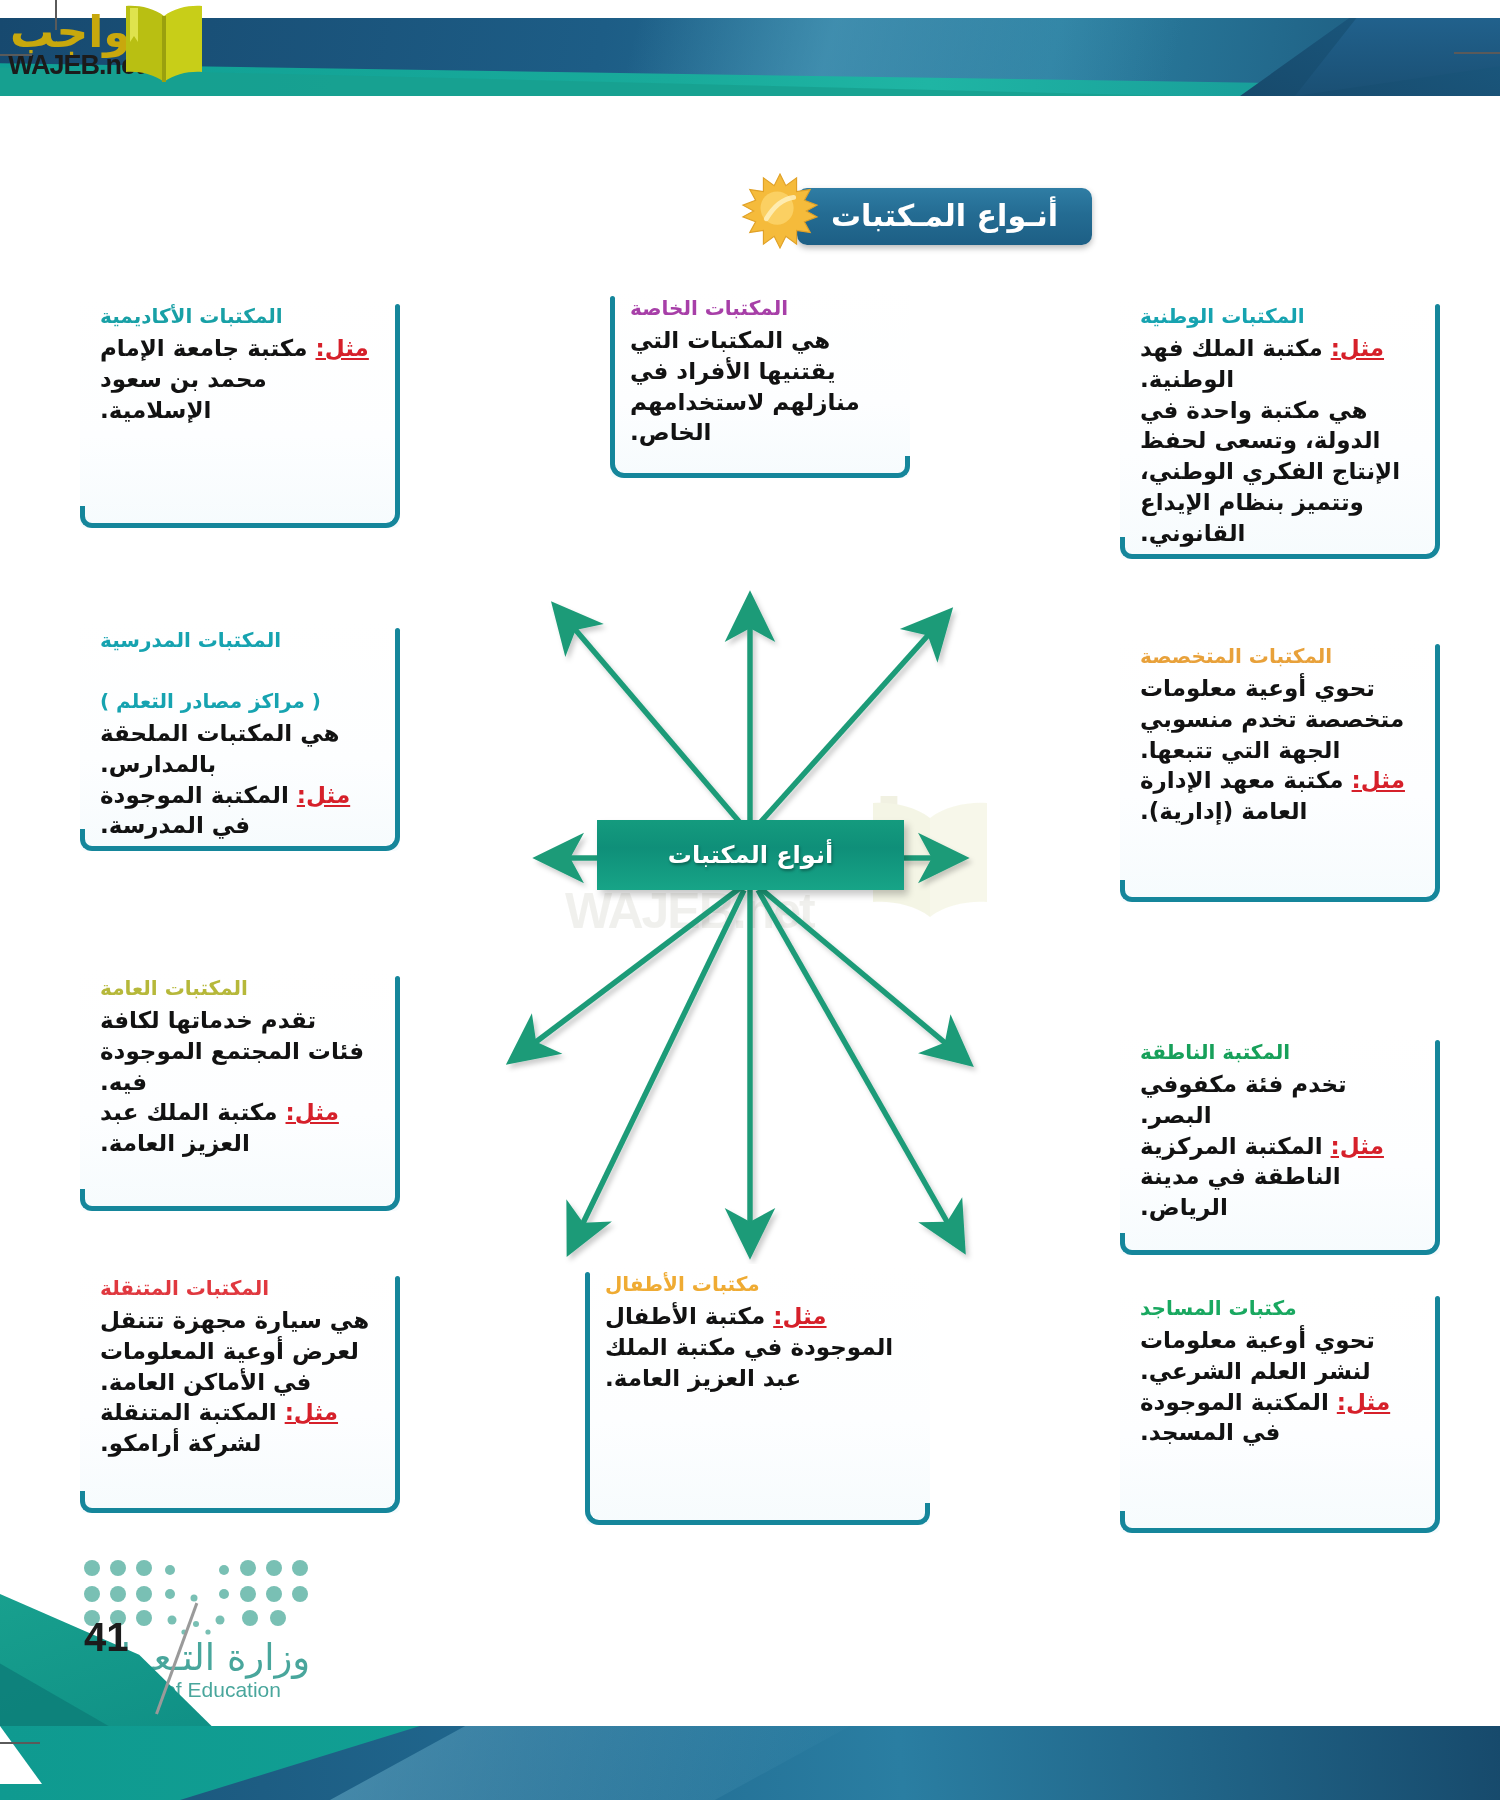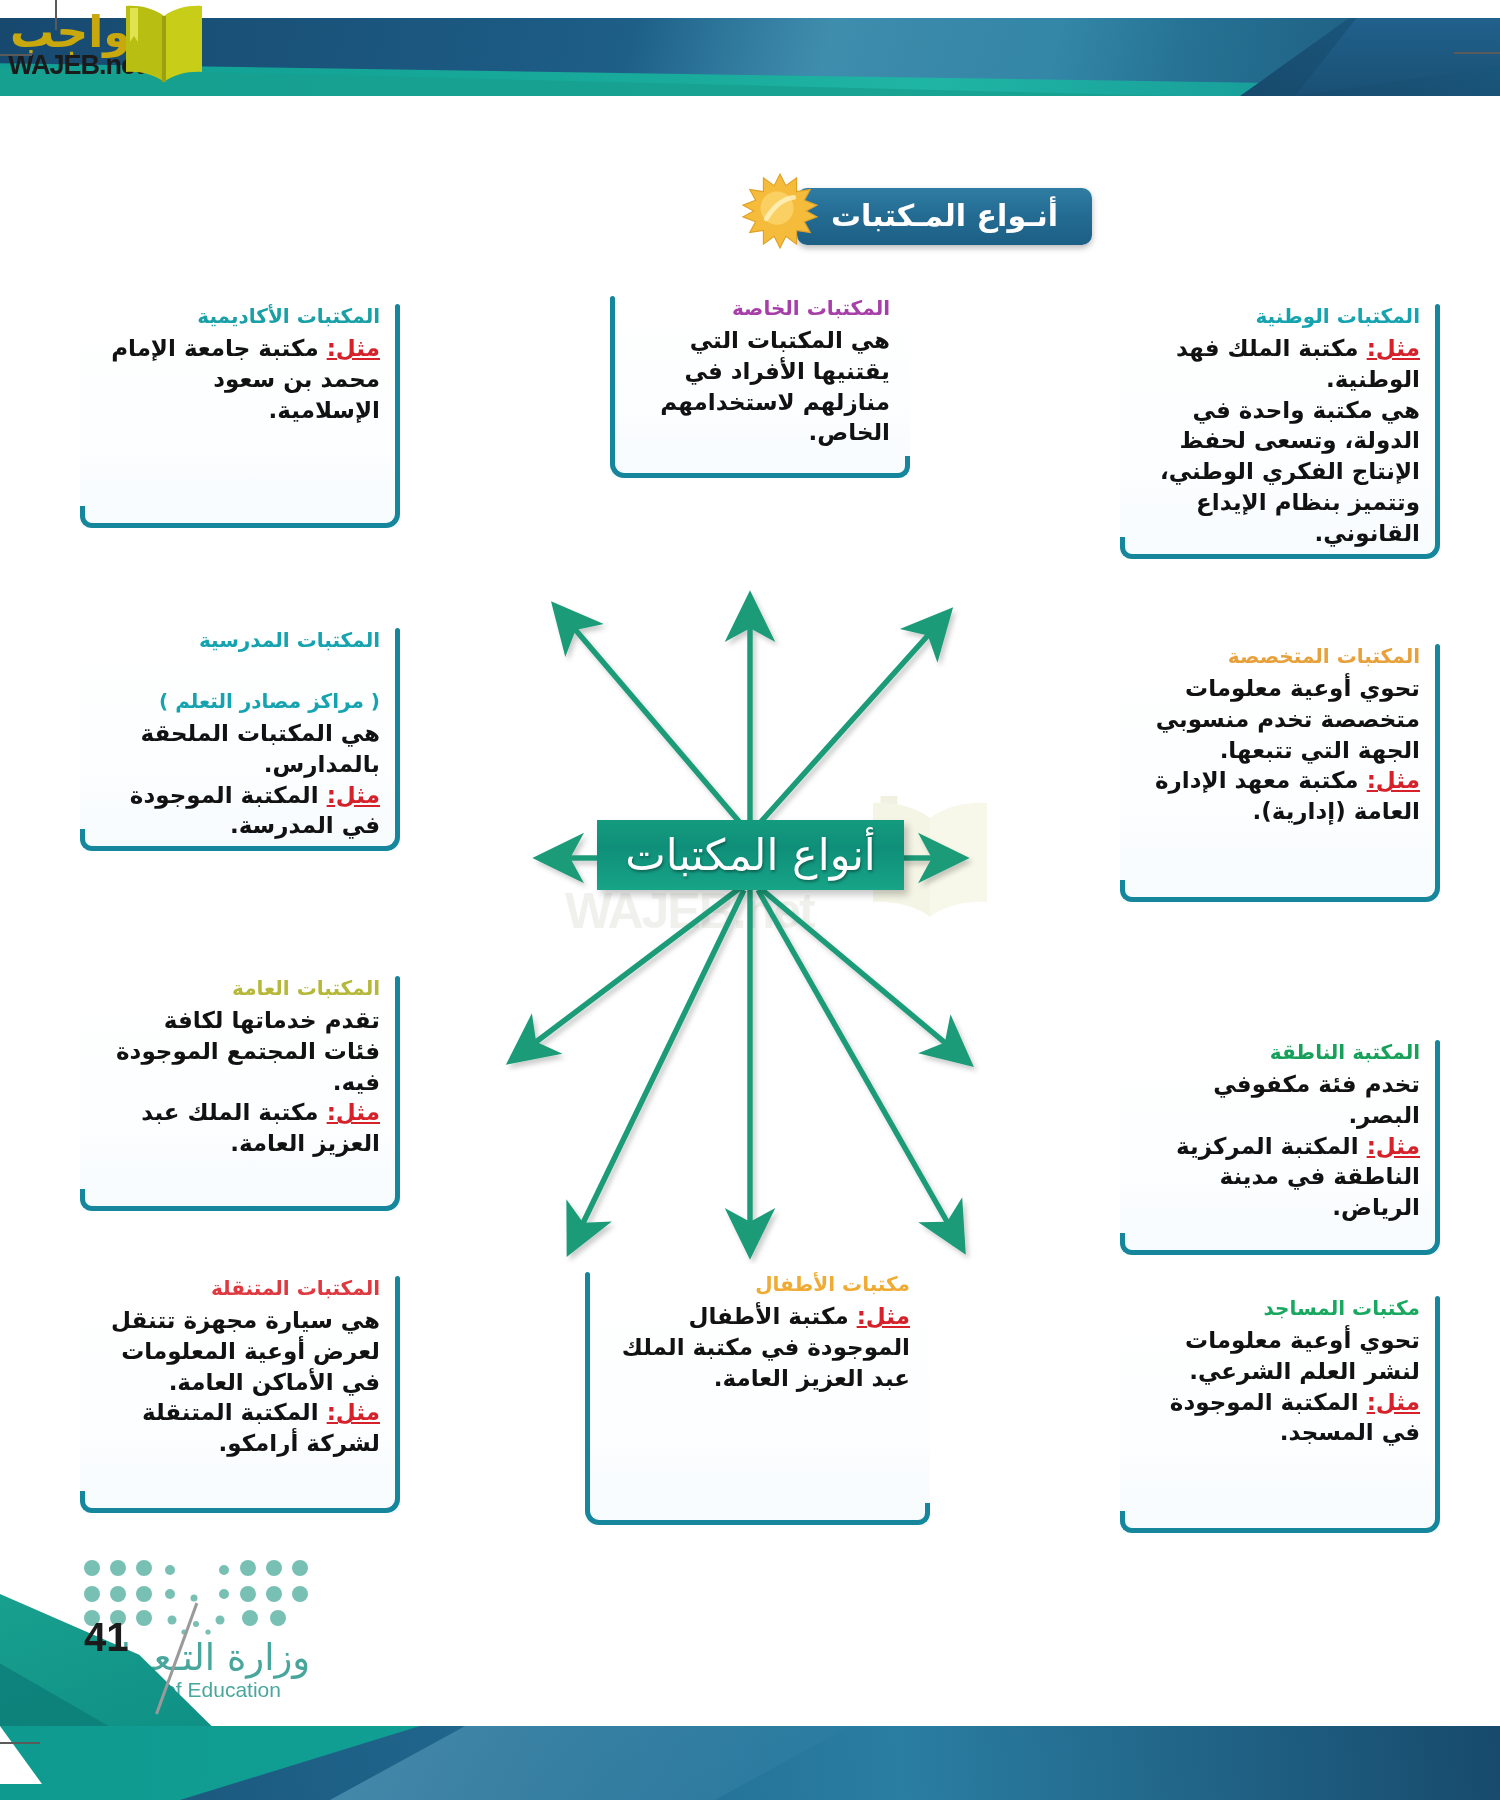--- a/index.html
+++ b/index.html
@@ -51,40 +51,40 @@
   .title-sun{position:absolute;left:-56px;top:-16px;width:78px;height:78px;}
 
   
   .center-node{
     position:absolute;left:597px;top:820px;width:307px;height:70px;z-index:9;
     background:linear-gradient(180deg,#149b7e 0%,#0f8f79 40%,#17a487 100%);
     box-shadow:4px 5px 7px rgba(0,0,0,.22);
     display:flex;align-items:center;justify-content:center;
   }
   .center-node span{
-    color:#ffffff;font-size:43px;font-weight:400;letter-spacing:.5px;
+    color:#ffffff;font-size:24px;font-weight:700;letter-spacing:.5px;
     text-shadow:1px 2px 3px rgba(0,0,0,.35);
   }
 
   
   .arrows{position:absolute;left:0;top:0;width:1500px;height:1800px;z-index:3;pointer-events:none;}
 
   
   .wm-center{position:absolute;left:555px;top:790px;width:420px;height:190px;z-index:2;opacity:.28;}
   .wm-center .wm-ar{position:absolute;right:10px;top:-10px;font-size:96px;font-weight:700;color:#cfcf9a;direction:rtl;}
   .wm-center .wm-en{position:absolute;left:10px;top:92px;font-size:50px;font-weight:700;color:#cdcdc2;
     font-family:"Liberation Sans",sans-serif;letter-spacing:-2px;}
   .wm-center .wm-book{position:absolute;left:300px;top:-20px;width:150px;height:180px;}
 
   
   .card{
     position:absolute;z-index:6;box-sizing:border-box;
     background:linear-gradient(180deg,#ffffff 0%,#fdfeff 60%,#f6fbfd 100%);
     border-radius:6px;
-    text-align:right;direction:rtl;
+    text-align:left;direction:rtl;
   }
   
   .card .frame{position:absolute;inset:0;pointer-events:none;}
   .card .frame .bar-v{position:absolute;right:0;top:8px;bottom:22px;width:5px;background:#15869b;border-radius:3px;}
   .card .frame .bar-h{position:absolute;left:14px;right:14px;bottom:0;height:5px;background:#15869b;border-radius:3px;}
   .card .frame .corner{position:absolute;right:0;bottom:0;width:26px;height:26px;
     border-right:5px solid #15869b;border-bottom:5px solid #15869b;border-bottom-right-radius:14px;box-sizing:border-box;}
   .card .frame .corner-l{position:absolute;left:0;bottom:0;width:22px;height:22px;
     border-left:5px solid #15869b;border-bottom:5px solid #15869b;border-bottom-left-radius:12px;box-sizing:border-box;}
 

